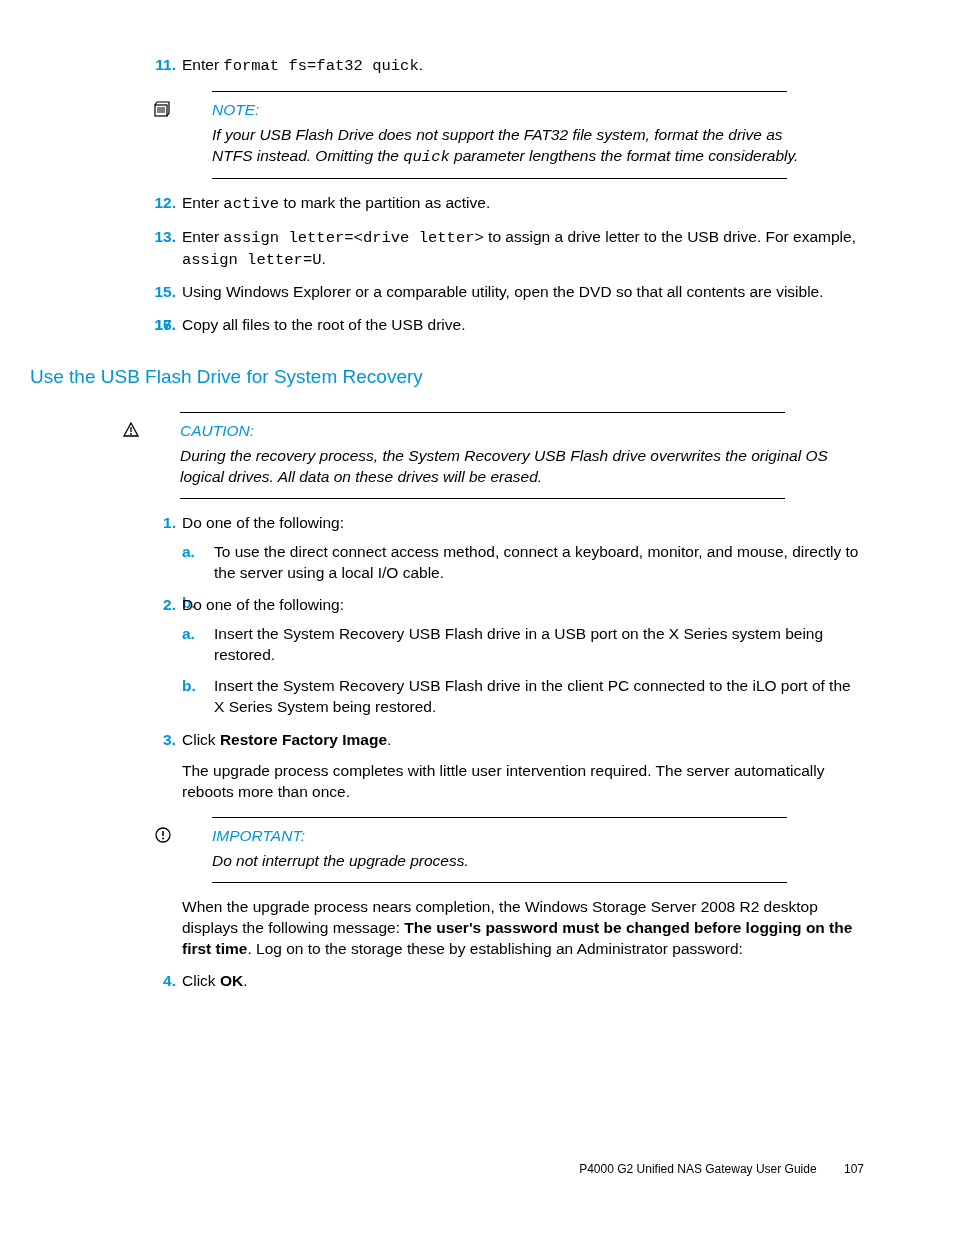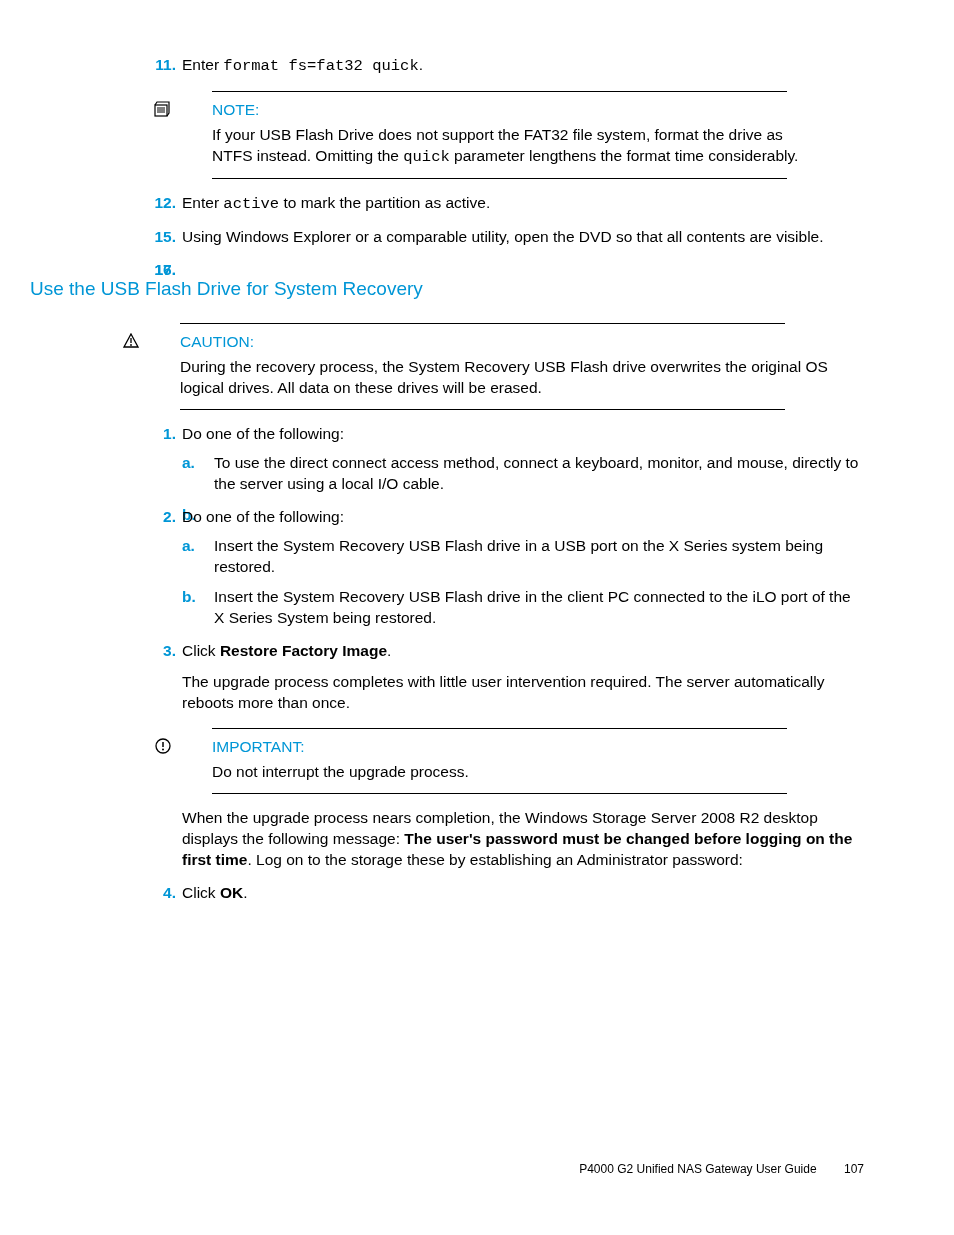--- a/index.html
+++ b/index.html
@@ -59,20 +59,21 @@
     top: 0;
     width: 22px;
     text-align: left;
     font-weight: bold;
     color: #0096D6;
   }
   .note-block, .caution-block, .important-block {
     position: relative;
     margin: 14px 0 14px 32px;
     padding: 0 0 0 30px;
+    font-style: italic;
   }
   .note-rule-top, .note-rule-bot {
     border-top: 1px solid #000000;
     margin-left: 0;
     width: 575px;
   }
   .admon-icon {
     position: absolute;
     left: -30px;
     top: 10px;
@@ -144,28 +145,33 @@
       </div>
       <div class="note-rule-bot"></div>
     </div>
 
     <ul class="ol">
       <li>
         <span class="num">12.</span>
         <span>Enter </span><span class="code">active</span><span> to mark the partition as active.</span>
       </li>
       <li>
+        <span class="num">13.</span>
+        <span>Enter </span><span class="code">assign letter=&lt;drive letter&gt;</span><span> to assign a drive letter to the USB drive. For example, </span><span class="code">assign letter=U</span><span>.</span>
+      </li>
+      <li>
         <span class="num">15.</span>
         <span>Using Windows Explorer or a comparable utility, open the DVD so that all contents are visible.</span>
       </li>
       <li>
         <span class="num">16.</span>
       </li>
       <li>
         <span class="num">17.</span>
+        <span>Copy all files to the root of the USB drive.</span>
       </li>
     </ul>
   </div>
 
   <div class="h2">Use the USB Flash Drive for System Recovery</div>
 
   <div class="top-list">
 
     <div class="caution-block note-block" style="margin-left:0;">
       <div class="note-rule-top" style="width:605px"></div>

